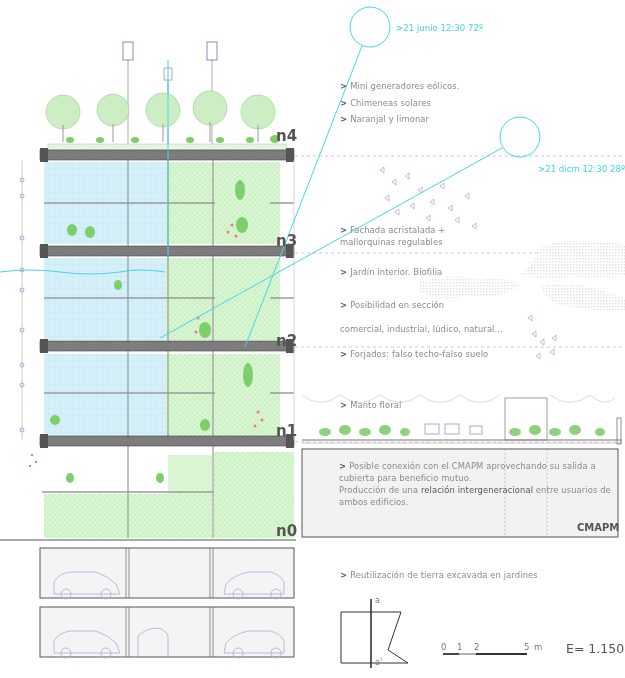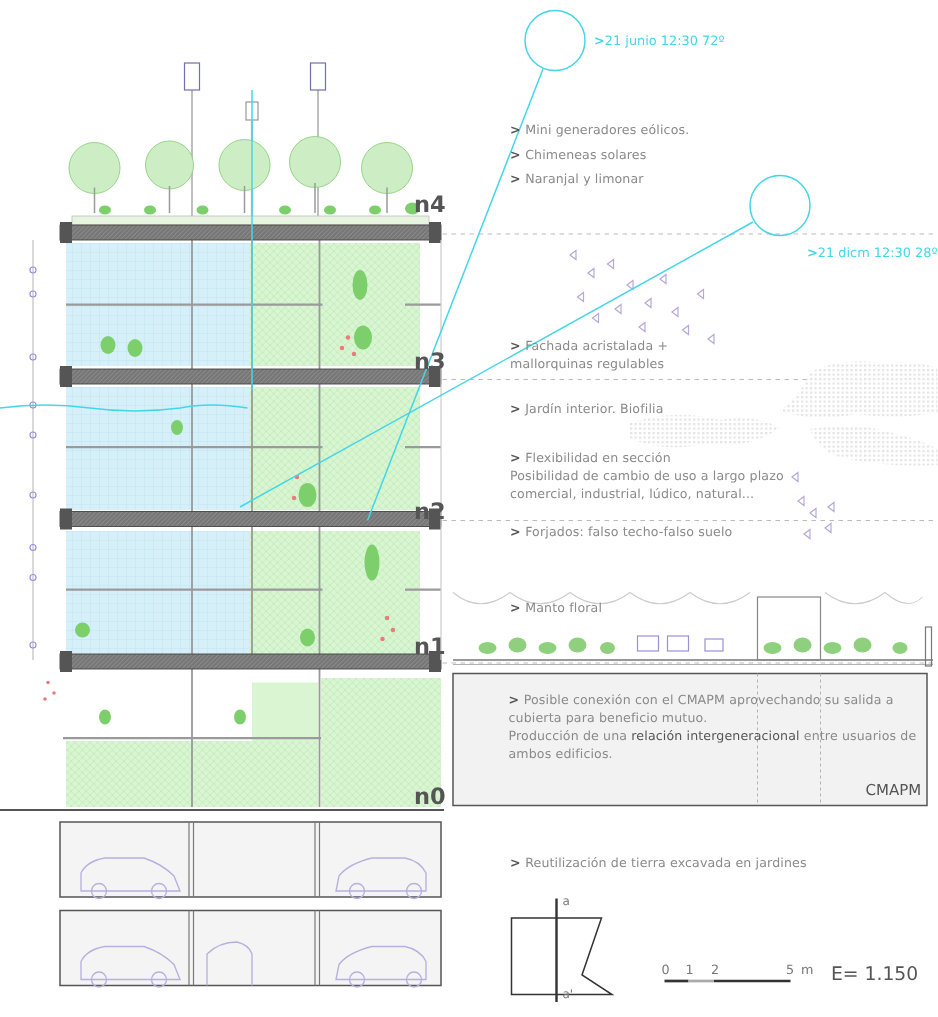--- a/index.html
+++ b/index.html
@@ -4,21 +4,21 @@
 <style>
   html,body{margin:0;padding:0;background:#ffffff;}
   body{width:625px;height:678px;position:relative;overflow:hidden;font-family:"DejaVu Sans",sans-serif;}
   .canvas{position:absolute;left:0;top:0;width:625px;height:678px;}
   .note{position:absolute;font-size:8.4px;color:#8a8a8a;line-height:12px;white-space:nowrap;letter-spacing:0.1px;}
   .note .arrow{color:#555;font-weight:bold;margin-right:3px;}
   .note b{color:#555;font-weight:normal;}
   .sun{position:absolute;font-size:8.6px;color:#44d6e8;white-space:nowrap;}
   .sun .arrow{font-weight:bold;}
   .level{position:absolute;font-size:15px;font-weight:bold;color:#555;}
-  .cmapm-label{position:absolute;font-size:10px;font-weight:normal;color:#555;text-align:center;}
+  .cmapm-label{position:absolute;font-size:10px;font-weight:bold;color:#555;text-align:center;}
   .scale-text{position:absolute;font-size:8.5px;color:#777;}
   .escala{position:absolute;font-size:12.5px;color:#555;white-space:nowrap;}
   .section-label{position:absolute;font-size:8px;color:#777;}
 </style>
 </head>
 <body>
 
 <svg class="canvas" width="625" height="678" viewBox="0 0 625 678" xmlns="http://www.w3.org/2000/svg">
   <defs>
     <pattern id="grid" width="6" height="6" patternUnits="userSpaceOnUse">
@@ -312,22 +312,22 @@
 <div class="note" style="left:340px;top:224px;">
   <span class="arrow">&gt;</span><span>Fachada acristalada +</span><br>
   <span>mallorquinas regulables</span>
 </div>
 
 <div class="note" style="left:340px;top:266px;">
   <span class="arrow">&gt;</span><span>Jardín interior. Biofilia</span>
 </div>
 
 <div class="note" style="left:340px;top:299px;">
-  <span class="arrow">&gt;</span><span>Flexibilidad en sección</span><br>
-  <span>Posibilidad de cambio de uso a largo plazo</span><br>
+  <span class="arrow">&gt;</span><span>Posibilidad en sección</span><br>
+  <br>
   <span>comercial, industrial, lúdico, natural...</span>
 </div>
 
 <div class="note" style="left:340px;top:348px;">
   <span class="arrow">&gt;</span><span>Forjados: falso techo-falso suelo</span>
 </div>
 
 <div class="note" style="left:340px;top:399px;">
   <span class="arrow">&gt;</span><span>Manto floral</span>
 </div>
@@ -353,13 +353,13 @@
 
 <div class="section-label" style="left:375px;top:596px;">a</div>
 <div class="section-label" style="left:375px;top:658px;">a'</div>
 
 <div class="scale-text" style="left:441px;top:642px;">0</div>
 <div class="scale-text" style="left:457px;top:642px;">1</div>
 <div class="scale-text" style="left:474px;top:642px;">2</div>
 <div class="scale-text" style="left:524px;top:642px;">5</div>
 <div class="scale-text" style="left:534px;top:642px;">m</div>
 
-<div class="escala" style="left:554px;top:641px;">E= 1.150</div>
+<div class="escala" style="left:566px;top:641px;">E= 1.150</div>
 
 </body></html>

